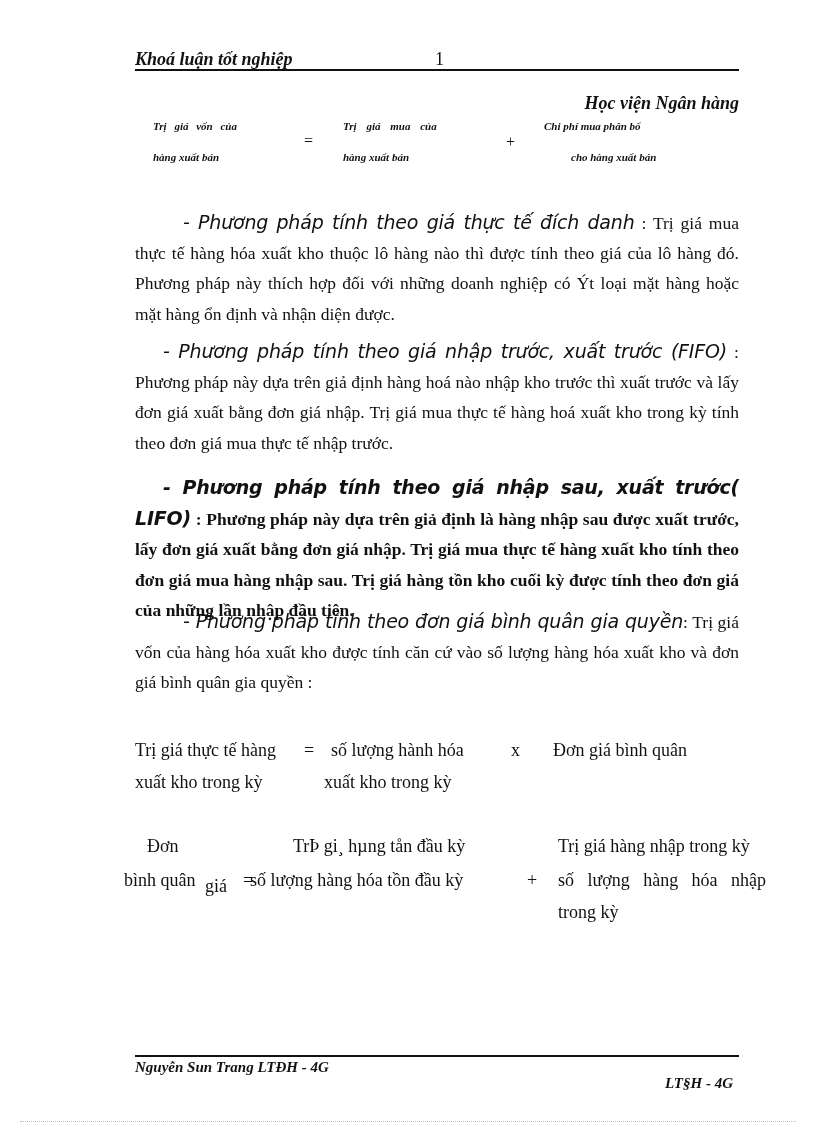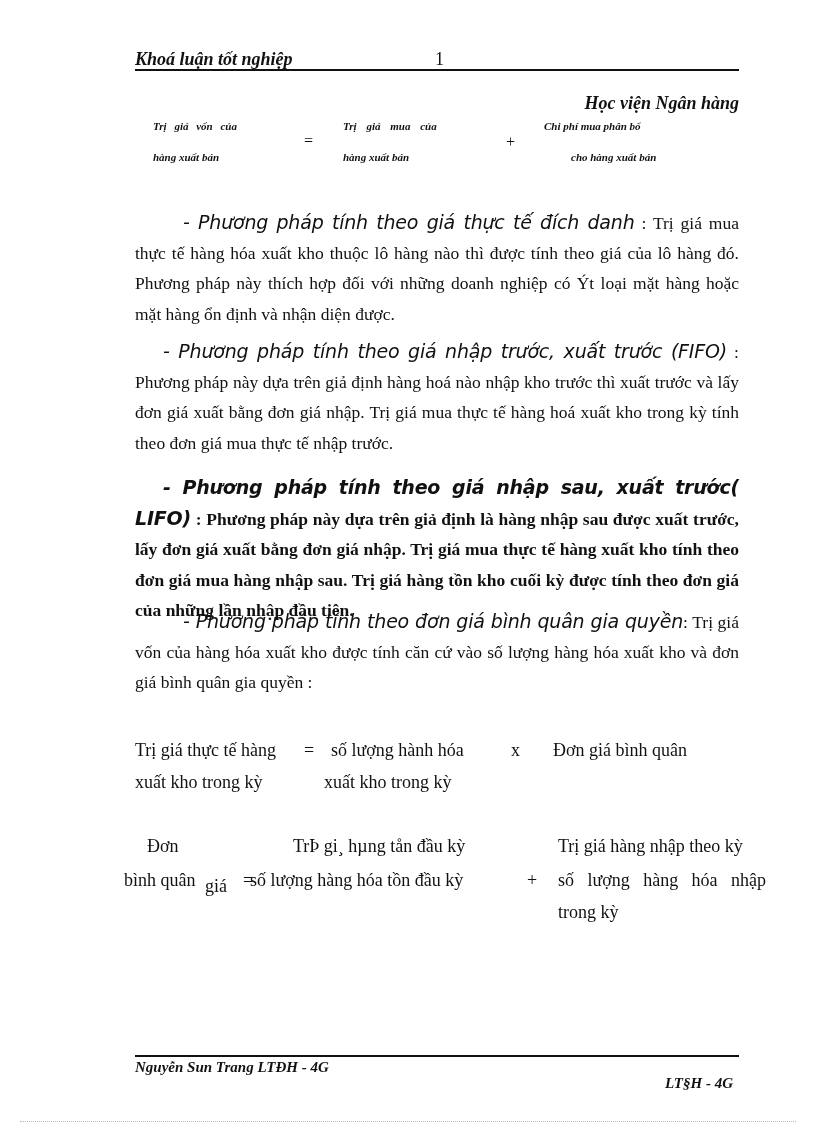--- a/index.html
+++ b/index.html
@@ -66,21 +66,21 @@
 </div>
 
 <div>
   <div class="abs fx" style="top:830px;left:135px;margin-left:12px;">Đơn</div>
   <div class="abs fx" style="top:830px;left:205px;margin-top:40px;">giá</div>
   <div class="abs fx" style="top:864px;left:124px;">bình quân</div>
   <div class="abs fx" style="top:864px;left:243px;">=</div>
   <div class="abs fx" style="top:830px;left:293px;">TrÞ gi¸ hµng tån đầu kỳ</div>
   <div class="abs fx" style="top:864px;left:250px;">số lượng hàng hóa tồn đầu kỳ</div>
   <div class="abs fx" style="top:864px;left:527px;">+</div>
-  <div class="abs fx" style="top:830px;left:558px;">Trị giá hàng nhập theo kỳ</div>
+  <div class="abs fx" style="top:830px;left:558px;">Trị giá hàng nhập trong kỳ</div>
   <div class="abs fx" style="top:864px;left:558px;width:208px;text-align:justify;text-align-last:justify;">số lượng hàng hóa nhập</div>
   <div class="abs fx" style="top:896px;left:558px;">trong kỳ</div>
 </div>
 
 <div class="abs ftr"></div>
 <div class="abs ftr-text">
   <span class="abs" style="left:0;top:0;">Nguyễn Sun Trang LTĐH - 4G</span>
   <span class="abs" style="right:6px;top:16px;">LT§H - 4G</span>
 </div>
 <div class="abs dotted"></div>

